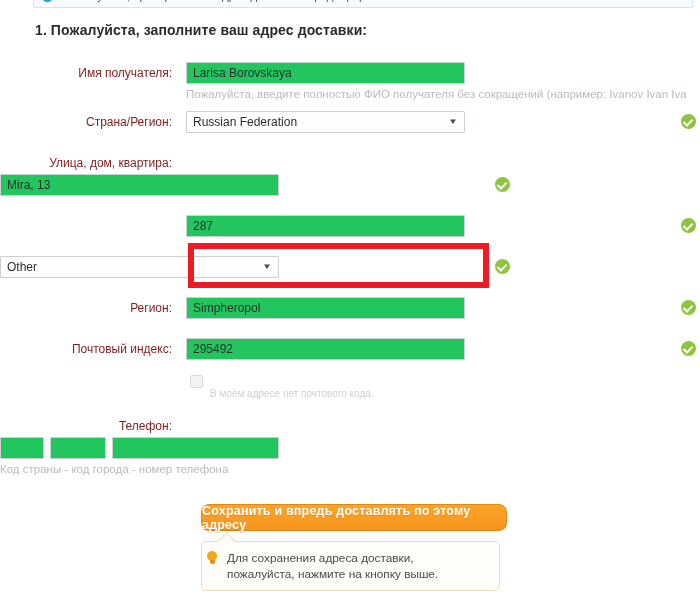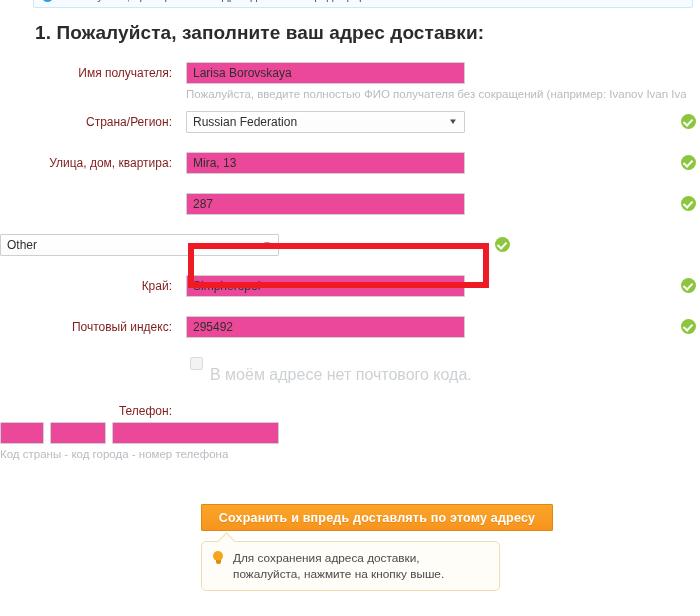--- a/index.html
+++ b/index.html
@@ -45,21 +45,21 @@
     font-size: 11.5px;
     color: #4a5560;
     white-space: nowrap;
   }
 
   
   .section-heading {
     position: absolute;
     left: 35px;
     top: 22px;
-    font-size: 19px;
+    font-size: 14px;
     font-weight: bold;
     color: #2b2b2b;
     letter-spacing: 0.1px;
   }
 
   
   .form {
     position: absolute;
     left: 0;
     top: 62px;
@@ -81,21 +81,21 @@
     line-height: 22px;
   }
   .field {
     position: relative;
     flex: 1 1 auto;
   }
   input.txt, .sel {
     box-sizing: border-box;
     height: 22px;
     border: 1px solid #ccd0d4;
-    background: #ec4899;
+    background: #22c55e;
     font-family: "Liberation Sans", sans-serif;
     font-size: 12px;
     color: #2f2f2f;
     padding: 0 6px;
     line-height: 20px;
     outline: none;
     border-radius: 1px;
   }
   input.txt.wide, .sel {
     width: 279px;
@@ -156,21 +156,21 @@
   .cbox {
     width: 11px;
     height: 11px;
     border: 1px solid #d9dcde;
     background: #f2f3f4;
     border-radius: 2px;
     margin-right: 7px;
     flex: 0 0 auto;
   }
   .cblabel {
-    font-size: 16px;
+    font-size: 10px;
     color: #cdd1d4;
     margin-top: 24px;
   }
 
   
   .phones { display: flex; gap: 6px; }
   .phones input.p1 { width: 44px; }
   .phones input.p2 { width: 56px; }
   .phones input.p3 { width: 167px; }
 
@@ -185,25 +185,25 @@
     box-sizing: border-box;
     pointer-events: none;
     z-index: 30;
   }
 
   
   .save-btn {
     position: absolute;
     left: 201px;
     top: 504px;
-    width: 352px;
+    width: 306px;
     height: 27px;
     background: linear-gradient(#fba528, #f7941e);
     border: 1px solid #e08813;
-    border-radius: 1px;
+    border-radius: 8px;
     color: #ffffff;
     font-size: 12.5px;
     font-weight: bold;
     letter-spacing: 0.2px;
     display: flex;
     align-items: center;
     justify-content: center;
     box-sizing: border-box;
     cursor: pointer;
     text-shadow: 0 1px 0 rgba(180,100,0,.35);
@@ -215,21 +215,21 @@
     left: 201px;
     top: 541px;
     width: 299px;
     height: 50px;
     background: #fffdf8;
     border: 1px solid #f2dcb4;
     border-radius: 5px;
     box-sizing: border-box;
     display: flex;
     align-items: flex-start;
-    padding: 8px 10px;
+    padding: 8px 4px;
   }
   .tip::before {
     content: "";
     position: absolute;
     left: 18px;
     top: -7px;
     width: 12px;
     height: 12px;
     background: #fffdf8;
     border-left: 1px solid #f2dcb4;
@@ -288,21 +288,21 @@
     <div class="lbl">Страна/Регион:</div>
     <div class="field">
       <div class="sel">
         <span>Russian Federation</span>
         <span class="caret">▼</span>
       </div>
       <span class="check-ok" style="top:3px;"></span>
     </div>
   </div>
 
-  <div class="row" style="margin-bottom:19px;">
+  <div class="row" style="margin-bottom:19px;flex-direction:column;">
     <div class="lbl">Улица, дом, квартира:</div>
     <div class="field">
       <input class="txt wide" type="text" value="Mira, 13" style="">
       <span class="check-ok" style="top:3px;"></span>
     </div>
   </div>
 
   <div class="row" style="margin-bottom:19px;">
     <div class="lbl"></div>
     <div class="field">
@@ -315,21 +315,21 @@
     <div class="field">
       <div class="sel">
         <span>Other</span>
         <span class="caret">▼</span>
       </div>
       <span class="check-ok" style="top:3px;"></span>
     </div>
   </div>
 
   <div class="row" style="margin-bottom:19px;">
-    <div class="lbl">Край:</div>
+    <div class="lbl">Регион:</div>
     <div class="field">
       <input class="txt wide" type="text" value="Simpheropol" style="">
       <span class="check-ok" style="top:3px;"></span>
     </div>
   </div>
 
   <div class="row" style="margin-bottom:16px;">
     <div class="lbl">Почтовый индекс:</div>
     <div class="field">
       <input class="txt wide" type="text" value="295492" style="">

